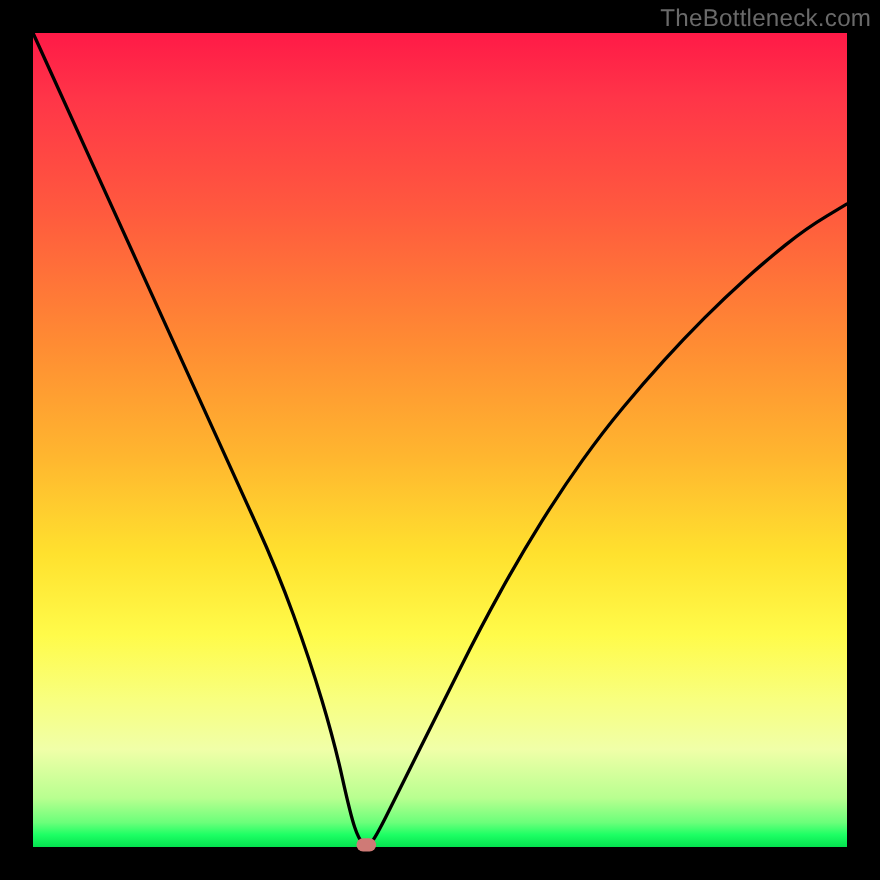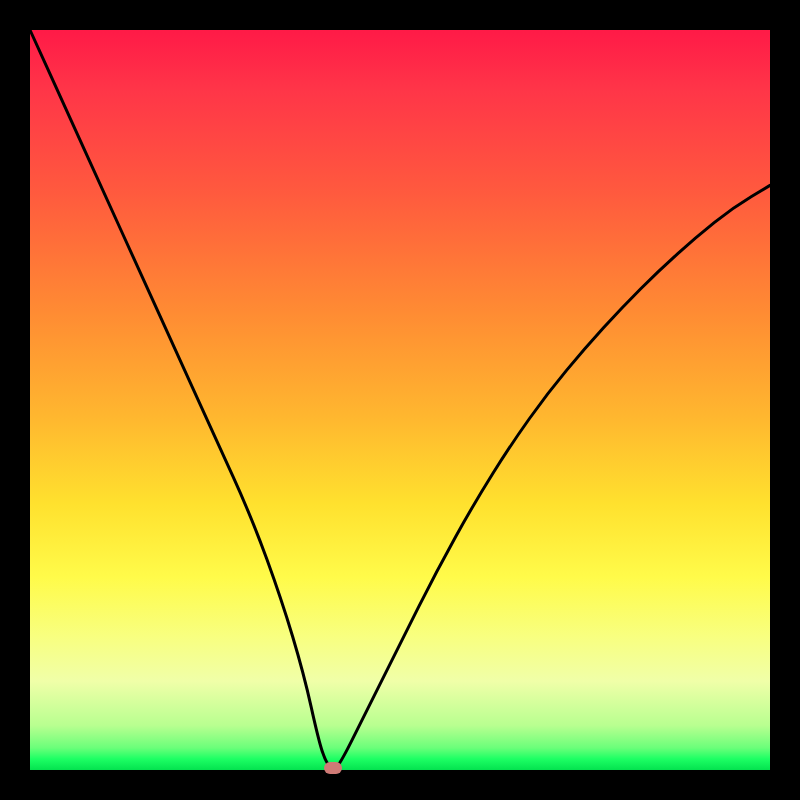--- a/index.html
+++ b/index.html
@@ -66,20 +66,21 @@
     height: 12px;
     border-radius: 6px;
     background: #cf7a76;
   }
 </style>
 </head>
 <body>
 
 <div class="frame">
 
+  <div class="watermark">TheBottleneck.com</div>
 
   <div class="plot-area">
 
     <svg class="curve" viewBox="0 0 740 740" preserveAspectRatio="none">
       <path id="curve-path" d="M 0 0 Q 0 0 18.5 40.69999999999999 Q 37 81.39999999999998 55.5 122.09999999999997 Q 74 162.79999999999995 92.5 203.49999999999997 Q 111 244.2 129.5 284.9 Q 148 325.59999999999997 166.5 366.29999999999995 Q 185 407 203.5 447.7 Q 222 488.4 236.8 529.0999999999999 Q 251.60000000000002 569.8 262.70000000000005 606.8 Q 273.8 643.8 281.20000000000005 677.0999999999999 Q 288.6 710.4 292.3 721.5 Q 296 732.6 299.7 736.3 Q 303.4 740 307.1 736.3 Q 310.8 732.6 321.9 710.4000000000001 Q 333 688.2 351.5 651.2 Q 370 614.2 388.5 577.2 Q 407.00000000000006 540.2 425.5 506.90000000000003 Q 444 473.6 462.5 444 Q 481 414.4 499.5 388.5 Q 518 362.59999999999997 536.5 340.4 Q 555 318.20000000000005 573.5 297.85 Q 592 277.5 610.5 259 Q 629 240.49999999999994 647.5 223.85 Q 666 207.20000000000005 684.5 192.40000000000003 Q 703 177.60000000000002 721.5 166.5 T 740 155.39999999999998" stroke="#000" stroke-width="3" fill="none" stroke-linecap="round" stroke-linejoin="round"></path>
     </svg>
 
     <div id="min-marker" class="marker" style="left: 294.4px; top: 732px;"></div>
   </div>
 </div>

